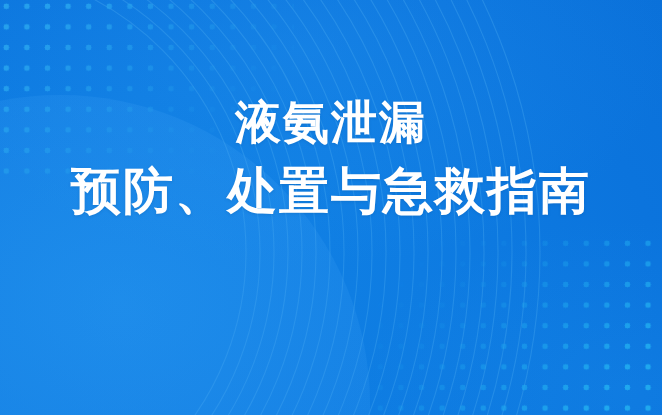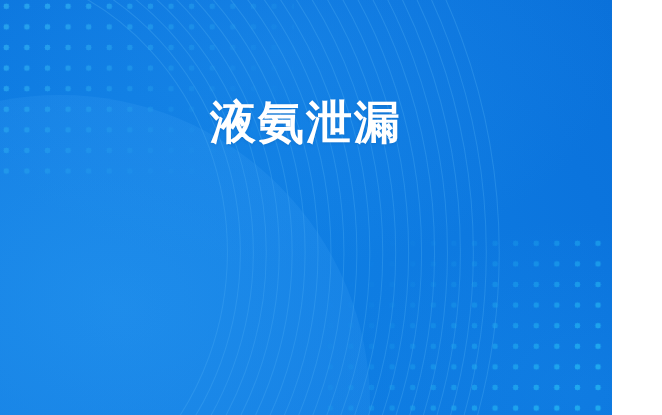--- a/index.html
+++ b/index.html
@@ -1,21 +1,21 @@
 <!DOCTYPE html>
 <html><head>
 <meta charset="utf-8">
 <title>液氨泄漏 预防、处置与急救指南</title>
 <style>
   html,body{margin:0;padding:0;background:#ffffff;}
   *{box-sizing:border-box;}
 
   #banner{
     position:relative;
-    width:612px;
+    width:662px;
     height:415px;
     overflow:hidden;
     font-family:"Liberation Sans","DejaVu Sans",sans-serif;
     background:
       radial-gradient(120% 130% at 18% 72%, #1184E6 0%, #0E7CE2 38%, #0B74DD 68%, #0A6FD8 100%);
     padding-left: 24px;
   }
 
   
   .wash{
@@ -141,15 +141,16 @@
     </g>
   </svg>
 
   <div class="blob"></div>
 
   <div class="dots dots-tl"></div>
   <div class="dots dots-br"></div>
 
   <div class="title-block">
     <span class="title-line-1">液氨泄漏</span>
+    <span class="title-line-2">预防、处置与急救指南</span>
   </div>
 
 </div>
 
 </body></html>

